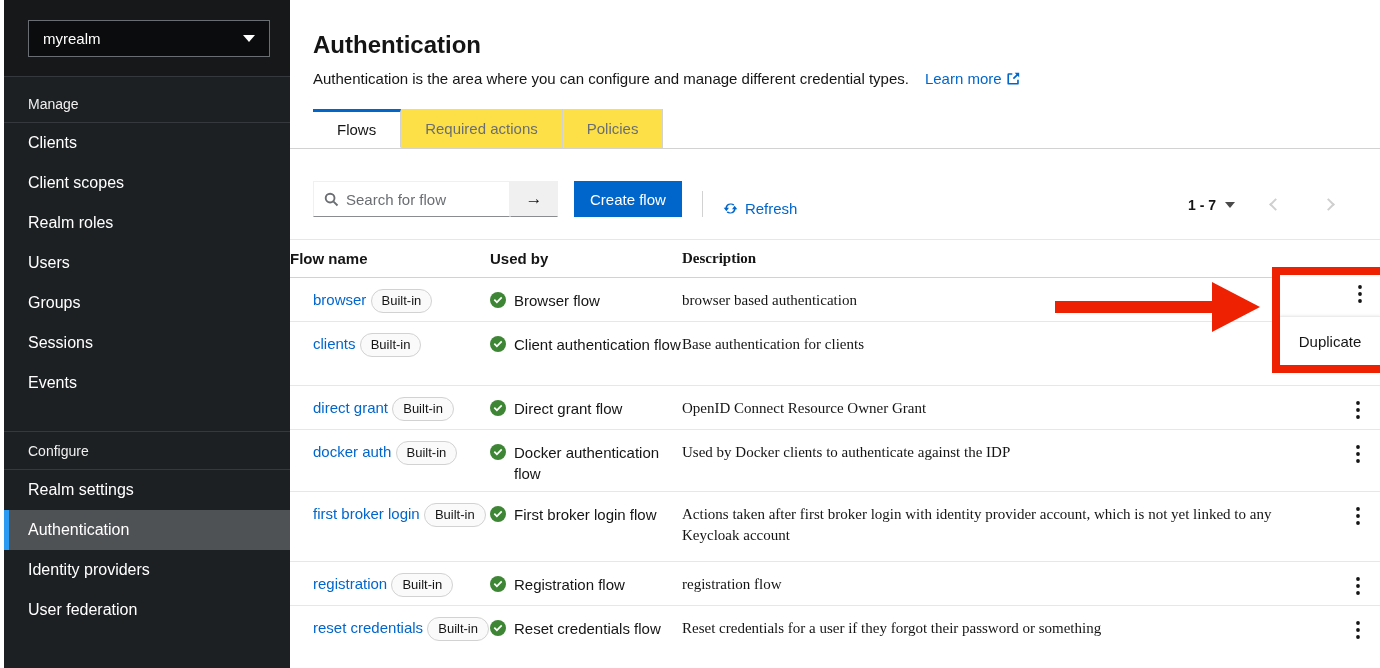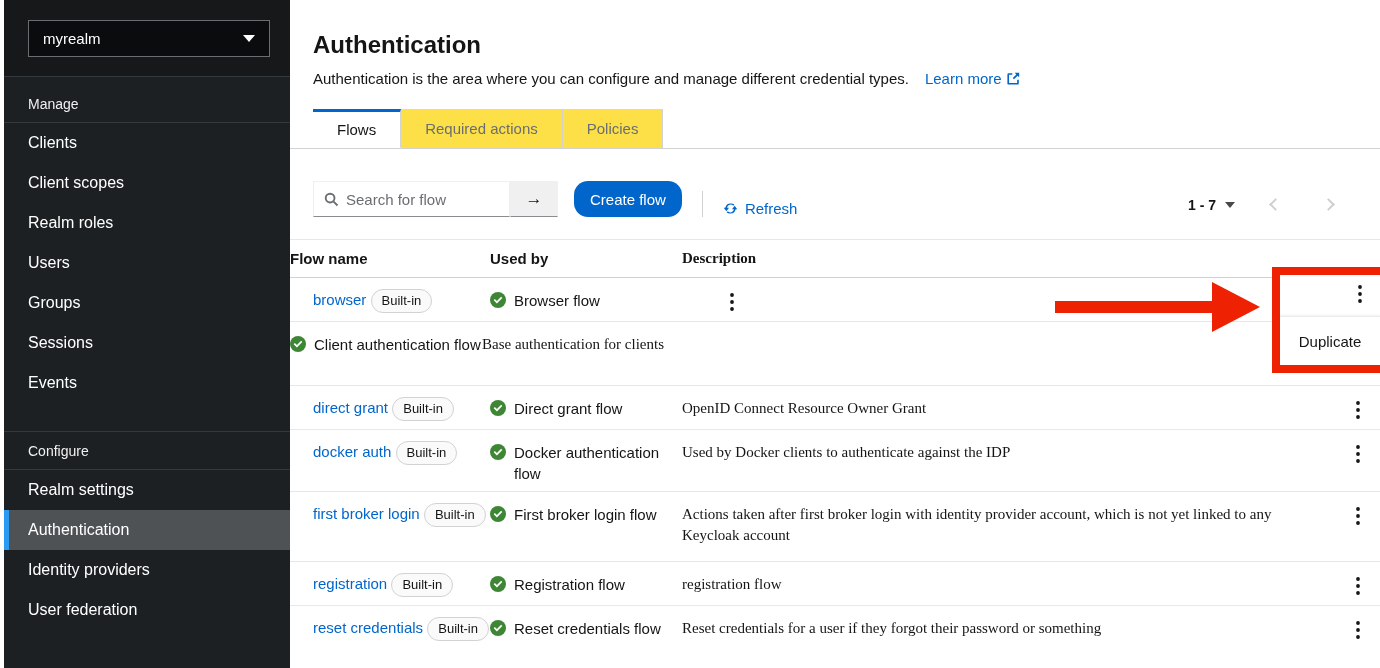--- a/index.html
+++ b/index.html
@@ -42,21 +42,21 @@
   .toolbar { display:flex; align-items:flex-end; padding:16px 23px 0; height:68px; }
   .search-group { display:flex; }
   .search-box { display:flex; align-items:center; gap:7px; width:197px; height:36px; background:#fff;
                 border:1px solid #f0f0f0; border-bottom:1px solid #8a8d90; padding:0 10px; }
   .search-box input { border:none; outline:none; flex:1; font-size:15px; color:#151515; min-width:0;
                       font-family:inherit; }
   .search-box input::placeholder { color:#6a6e73; }
   .search-submit { width:48px; height:36px; background:#f0f0f0; border:1px solid #f0f0f0; border-bottom:1px solid #8a8d90;
                    font-size:17px; color:#151515; cursor:pointer; }
   .btn-primary { margin-left:16px; height:36px; padding:0 16px; background:var(--primary,#0066cc); color:#fff;
-                 border:none; border-radius:14px; font-size:15px; font-family:inherit; cursor:pointer; }
+                 border:none; border-radius:0; font-size:15px; font-family:inherit; cursor:pointer; }
   .toolbar-divider { width:1px; height:26px; background:#d2d2d2; margin:0 20px; }
   .refresh-btn { display:flex; align-items:center; gap:7px; background:none; border:none; color:var(--primary,#0066cc);
                  font-size:15px; font-family:inherit; cursor:pointer; }
 
   .pagination { margin-left:auto; display:flex; align-items:center; padding-right:16px; }
   .page-range { display:flex; align-items:center; gap:9px; background:none; border:none; font-family:inherit;
                 font-size:14px; font-weight:700; color:#151515; cursor:pointer; }
   .caret-down-d { width:0; height:0; border-left:5px solid transparent; border-right:5px solid transparent; border-top:6px solid #4a4a4a; }
   .chev-btn { background:none; border:none; cursor:default; padding:8px; margin-left:28px; }
   .chev { display:block; width:9px; height:9px; border-top:2px solid #cfcfcf; border-right:2px solid #cfcfcf; }
@@ -247,32 +247,34 @@
       <div class="t-body">
       <div class="t-row">
         <div class="col-name"><a class="flow-link" href="#">browser</a> <span class="badge">Built-in</span></div>
         <div class="col-used">
           <svg class="check-icon" width="16" height="16" viewBox="0 0 16 16">
                 <circle cx="8" cy="8" r="8" fill="#3e8635"></circle>
                 <path d="M6.9 11.4 3.7 8.2l1.2-1.2 2 2 4.2-4.2 1.2 1.2z" fill="#fff"></path>
               </svg>
           <span class="used-text">Browser flow</span>
         </div>
-        <div class="col-actions">
-          <button class="kebab-btn">
-            <svg width="4" height="18" viewBox="0 0 4 18">
-                  <circle cx="2" cy="2" r="1.9" fill="#151515"></circle>
-                  <circle cx="2" cy="9" r="1.9" fill="#151515"></circle>
-                  <circle cx="2" cy="16" r="1.9" fill="#151515"></circle>
-                </svg>
-          </button>
-        </div>
-      </div>
-
-      <div class="t-row">
+        <div class="col-desc">browser based authentication</div>
+        <div class="col-actions">
+          <button class="kebab-btn">
+            <svg width="4" height="18" viewBox="0 0 4 18">
+                  <circle cx="2" cy="2" r="1.9" fill="#151515"></circle>
+                  <circle cx="2" cy="9" r="1.9" fill="#151515"></circle>
+                  <circle cx="2" cy="16" r="1.9" fill="#151515"></circle>
+                </svg>
+          </button>
+        </div>
+      </div>
+
+      <div class="t-row">
+        <div class="col-name"><a class="flow-link" href="#">clients</a> <span class="badge">Built-in</span></div>
         <div class="col-used">
           <svg class="check-icon" width="16" height="16" viewBox="0 0 16 16">
                 <circle cx="8" cy="8" r="8" fill="#3e8635"></circle>
                 <path d="M6.9 11.4 3.7 8.2l1.2-1.2 2 2 4.2-4.2 1.2 1.2z" fill="#fff"></path>
               </svg>
           <span class="used-text">Client authentication flow</span>
         </div>
         <div class="col-desc">Base authentication for clients</div>
         <div class="col-actions">
           <button class="kebab-btn">

